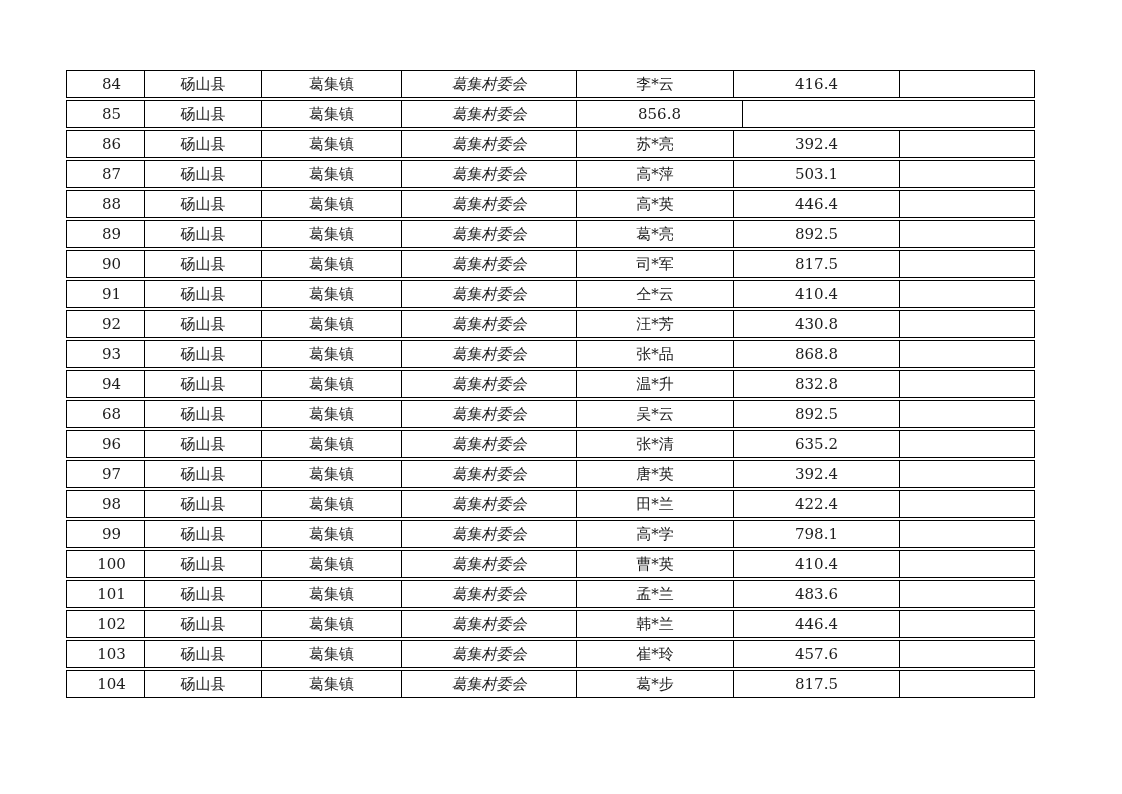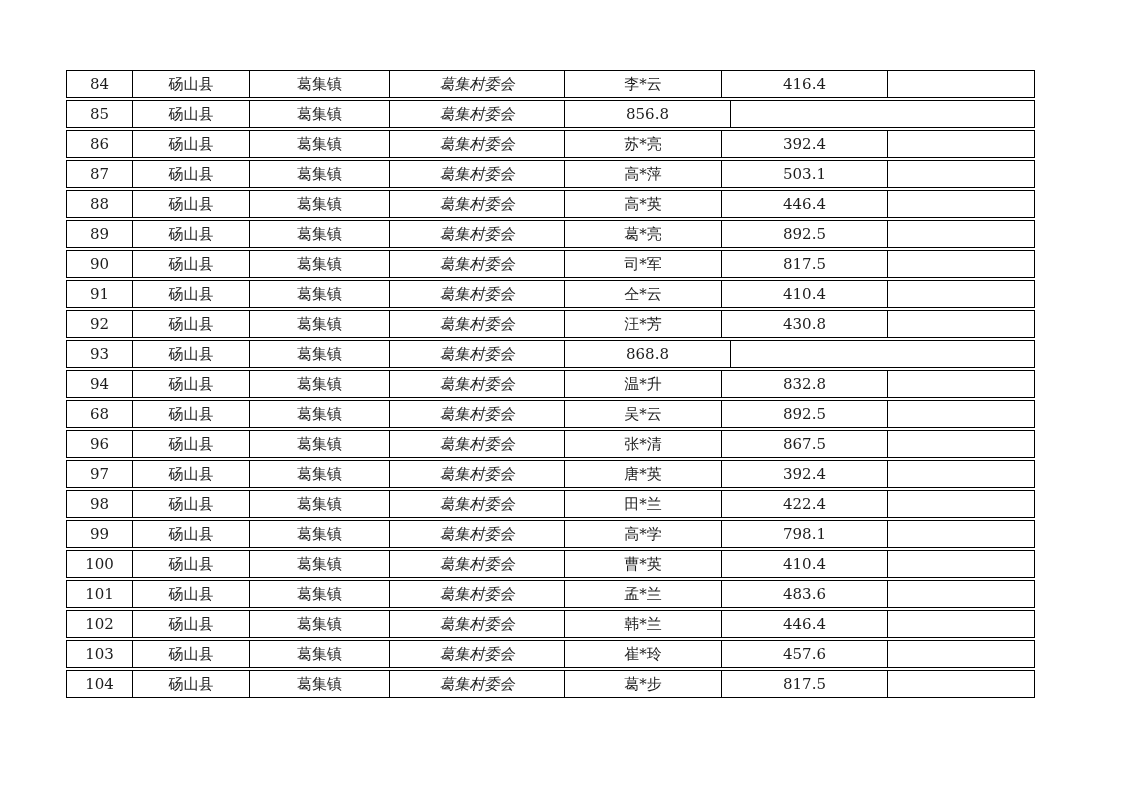--- a/index.html
+++ b/index.html
@@ -21,20 +21,21 @@
     top: 70px;
     width: 969px;
   }
   .row {
     display: flex;
     box-sizing: border-box;
     height: 28px;
     margin-bottom: 2px;
     border: 1px solid #000000;
     background: #ffffff;
+    padding-left: 12px;
   }
   .cell {
     box-sizing: border-box;
     display: flex;
     align-items: center;
     justify-content: center;
     font-size: 15px;
     line-height: 1;
     border-right: 1px solid #000000;
     white-space: nowrap;
@@ -139,20 +140,21 @@
     <div class="cell c-name">汪*芳</div>
     <div class="cell c-amount">430.8</div>
     <div class="cell c-remark"></div>
   </div>
 
   <div class="row">
     <div class="cell c-index">93</div>
     <div class="cell c-county">砀山县</div>
     <div class="cell c-town">葛集镇</div>
     <div class="cell c-village">葛集村委会</div>
+    <div class="cell c-name">张*品</div>
     <div class="cell c-amount">868.8</div>
     <div class="cell c-remark"></div>
   </div>
 
   <div class="row">
     <div class="cell c-index">94</div>
     <div class="cell c-county">砀山县</div>
     <div class="cell c-town">葛集镇</div>
     <div class="cell c-village">葛集村委会</div>
     <div class="cell c-name">温*升</div>
@@ -169,21 +171,21 @@
     <div class="cell c-amount">892.5</div>
     <div class="cell c-remark"></div>
   </div>
 
   <div class="row">
     <div class="cell c-index">96</div>
     <div class="cell c-county">砀山县</div>
     <div class="cell c-town">葛集镇</div>
     <div class="cell c-village">葛集村委会</div>
     <div class="cell c-name">张*清</div>
-    <div class="cell c-amount">867.5</div>
+    <div class="cell c-amount">635.2</div>
     <div class="cell c-remark"></div>
   </div>
 
   <div class="row">
     <div class="cell c-index">97</div>
     <div class="cell c-county">砀山县</div>
     <div class="cell c-town">葛集镇</div>
     <div class="cell c-village">葛集村委会</div>
     <div class="cell c-name">唐*英</div>
     <div class="cell c-amount">392.4</div>

